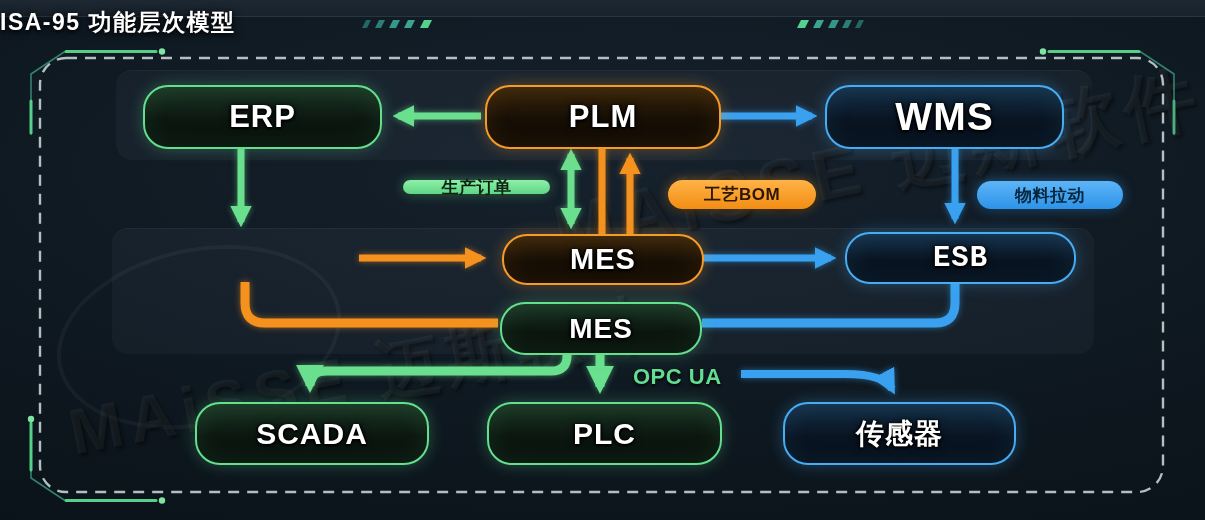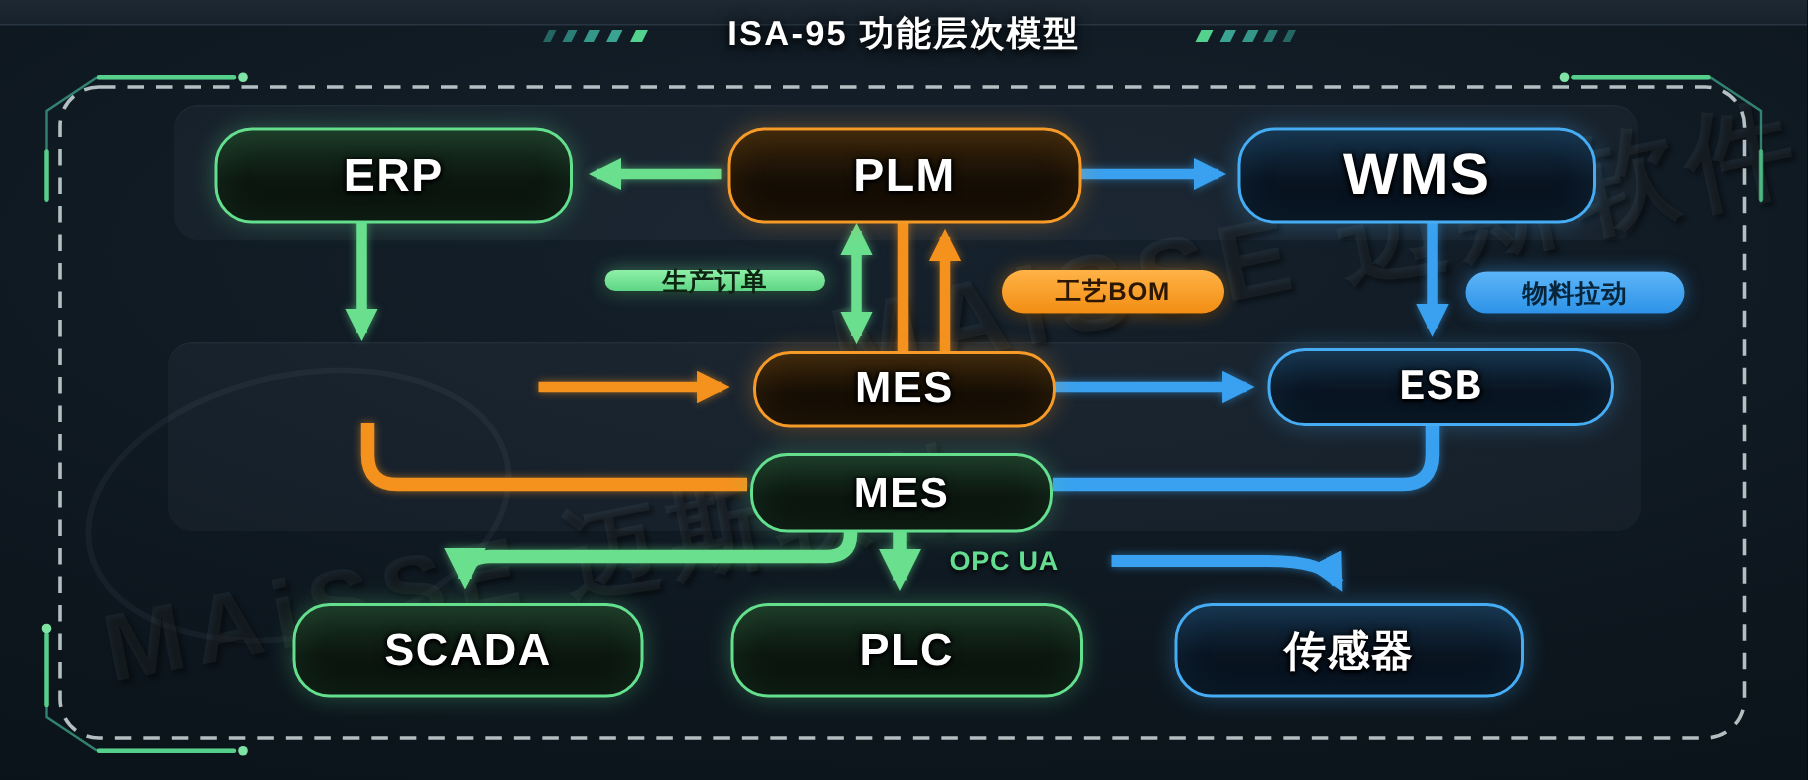--- a/index.html
+++ b/index.html
@@ -8,21 +8,21 @@
     font-family:"Liberation Sans",sans-serif;
     background:
       radial-gradient(120% 95% at 52% 32%, #15212c 0%, #101a23 40%, #0c151c 70%, #091118 100%);
   }
   .header-strip{
     position:absolute;left:0;top:0;width:100%;height:16px;
     background:linear-gradient(180deg,#1d2832,#18222c);
     border-bottom:1px solid rgba(150,180,200,0.10);
   }
   .title{
-    position:absolute;left:0;top:7px;width:100%;text-align:center;
+    position:absolute;left:0;top:7px;width:100%;
     color:#ffffff;font-size:23px;font-weight:800;letter-spacing:1.5px;
     text-shadow:0 2px 4px rgba(0,0,0,0.9), 0 0 10px rgba(0,0,0,0.6);
   }
   .panel{position:absolute;background:rgba(195,220,235,0.045);border-radius:16px;
          box-shadow:inset 0 1px 0 rgba(255,255,255,0.04);}
   .wm{
     position:absolute;white-space:nowrap;font-weight:800;
     color:rgba(205,215,222,0.058);letter-spacing:7px;
     text-shadow:2px 3px 3px rgba(0,0,0,0.38);
     transform-origin:left center;pointer-events:none;
@@ -57,21 +57,21 @@
     border-radius:15px;font-weight:800;font-size:17px;letter-spacing:0.5px;
   }
   .pill.green{background:linear-gradient(180deg,#8df0a6,#5fd585);color:#0d2413;
     box-shadow:0 0 12px rgba(110,226,150,0.45), 0 2px 4px rgba(0,0,0,0.5);}
   .pill.orange{background:linear-gradient(180deg,#ffb347,#f28d13);color:#2b1703;
     box-shadow:0 0 12px rgba(245,150,30,0.45), 0 2px 4px rgba(0,0,0,0.5);}
   .pill.blue{background:linear-gradient(180deg,#5db5f8,#2d93e8);color:#07263c;
     box-shadow:0 0 12px rgba(60,160,240,0.5), 0 2px 4px rgba(0,0,0,0.5);}
   .opcua{
     position:absolute;left:633px;top:364px;
-    color:#64dd90;font-weight:800;font-size:18px;letter-spacing:0.5px;
+    color:#64dd90;font-weight:800;font-size:22px;letter-spacing:0.5px;
     text-shadow:0 2px 3px rgba(0,0,0,0.85);
   }
   svg.layer{position:absolute;left:0;top:0;pointer-events:none;}
   .g-green{filter:drop-shadow(0 0 3px rgba(99,223,141,0.55));}
   .g-orange{filter:drop-shadow(0 0 3px rgba(245,146,30,0.55));}
   .g-blue{filter:drop-shadow(0 0 3px rgba(53,160,238,0.55));}
 </style>
 </head>
 <body>
 

